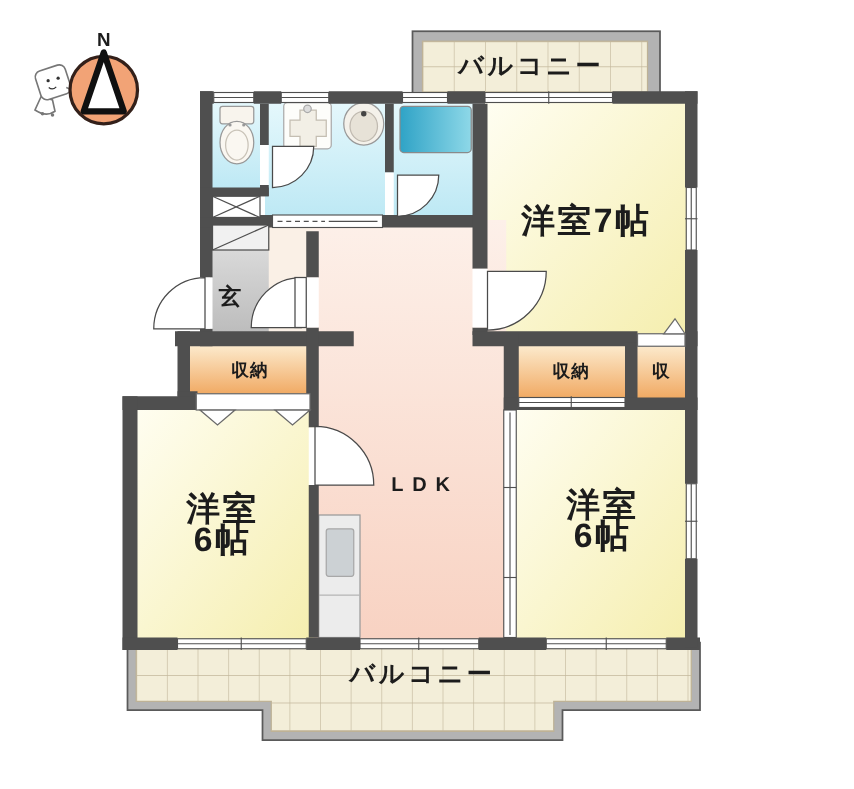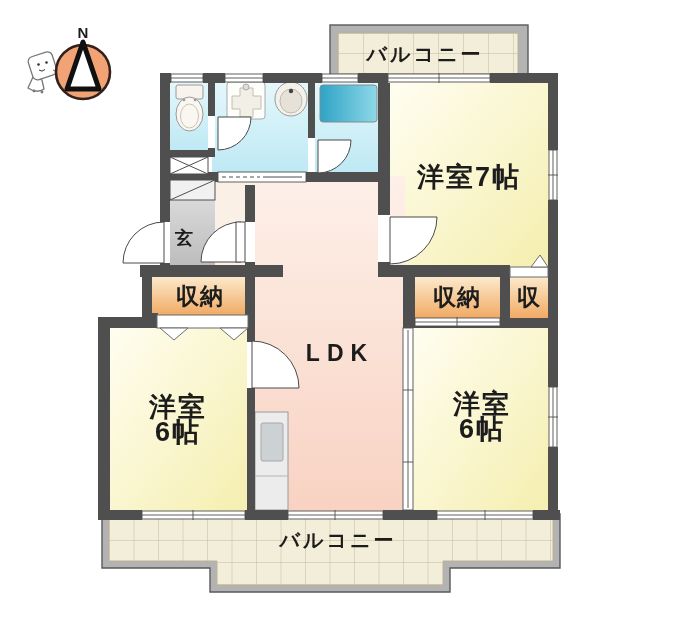--- a/index.html
+++ b/index.html
@@ -3,22 +3,22 @@
 <meta charset="utf-8">
 <style>
   html,body{margin:0;padding:0;background:#fff;}
   #plan{position:relative;width:683px;height:631px;background:#ffffff;overflow:hidden;
         font-family:"Liberation Sans","DejaVu Sans",sans-serif;}
   #plan svg{position:absolute;left:0;top:0;}
   .lbl{position:absolute;transform:translate(-50%,-50%);color:#1c1c1c;font-weight:600;
        white-space:nowrap;line-height:1.05;text-align:center;}
   .lbl-balcony{font-size:20px;letter-spacing:3px;}
   .lbl-room{font-size:27px;letter-spacing:2px;}
-  .lbl-ldk{font-size:23px;letter-spacing:7px;}
-  .lbl-closet{font-size:23px;letter-spacing:1px;}
+  .lbl-ldk{font-size:16px;letter-spacing:7px;margin-top:36px;}
+  .lbl-closet{font-size:14px;letter-spacing:1px;}
   .lbl-genkan{font-size:18px;}
   .lbl-north{font-size:15px;font-weight:700;letter-spacing:0;}
 </style>
 </head>
 <body>
 
 <div id="plan">
 
 <svg width="683" height="631" viewBox="0 0 683 631">
   <defs>

